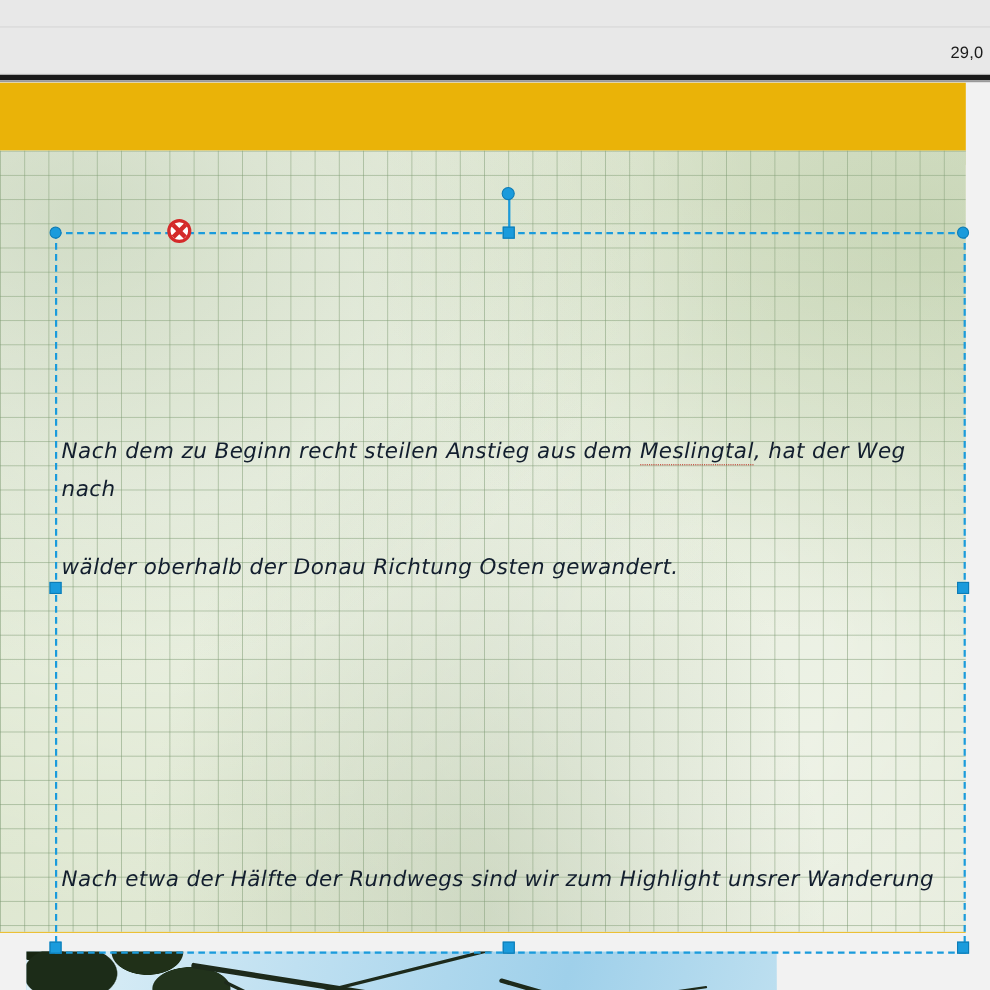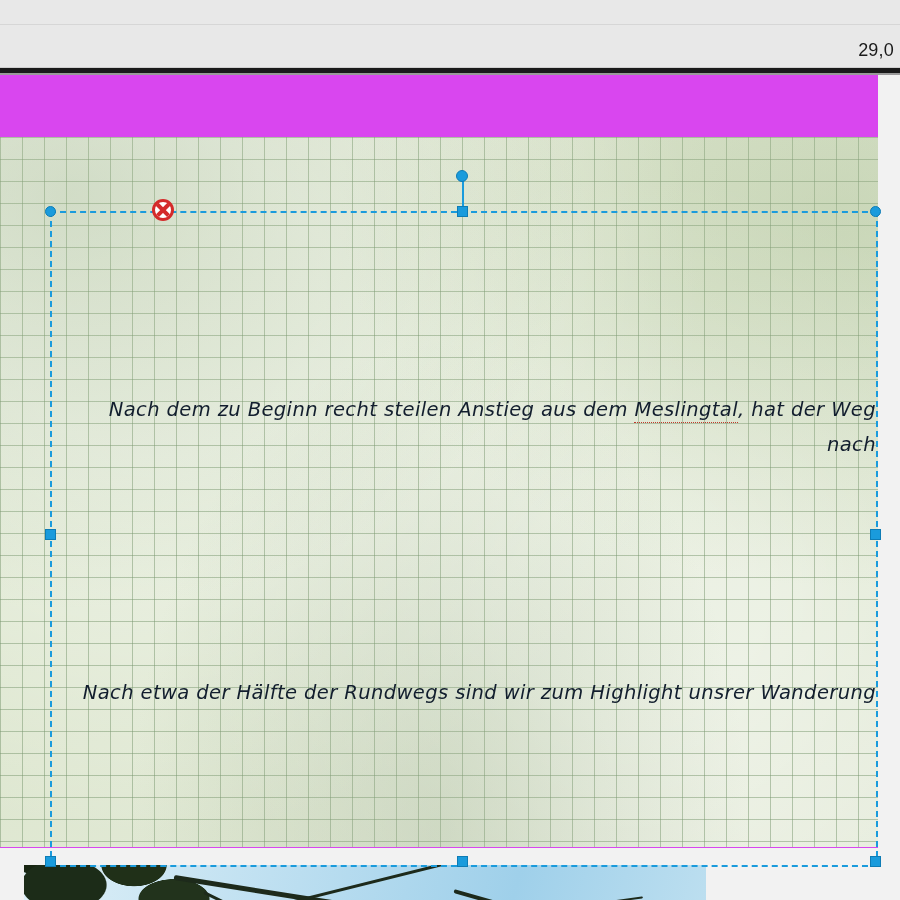--- a/index.html
+++ b/index.html
@@ -36,21 +36,21 @@
     left: 0;
     top: 24px;
     width: 900px;
     height: 1px;
     background: #d6d6d6;
   }
   .ruler-value {
     position: absolute;
     right: 6px;
     top: 40px;
-    font-size: 18px;
+    font-size: 15px;
     color: #1a1a1a;
     letter-spacing: 0.2px;
     white-space: nowrap;
   }
   .toolbar-dark-rule {
     position: absolute;
     left: 0;
     top: 68px;
     width: 900px;
     height: 5px;
@@ -76,22 +76,21 @@
     overflow: hidden;
   }
 
   
   .page-sheet {
     position: absolute;
     left: 0;
     top: 0;
     width: 878px;
     height: 773px;
-    background: #d946ef;
-    text-align: right;
+    background: #eab308;
   }
 
   
   .grid-image {
     position: absolute;
     left: 0;
     top: 62px;
     width: 878px;
     height: 710px;
     background-color: #dfe8d2;
@@ -269,20 +268,21 @@
   <div class="canvas">
 
     <div class="page-sheet">
 
       <div class="grid-image"></div>
 
       <div class="handwriting">
 
         <div class="hw-para">
           <span class="hw-line">Nach dem zu Beginn recht steilen Anstieg aus dem <span class="sp-underline">Meslingtal</span>, hat der Weg nach</span>
+          <span class="hw-line">wälder oberhalb der Donau Richtung Osten gewandert.</span>
         </div>
 
         <div class="hw-para">
           <span class="hw-line">Nach etwa der Hälfte der Rundwegs sind wir zum Highlight unsrer Wanderung</span>
           
           
           
         </div>
 
         

